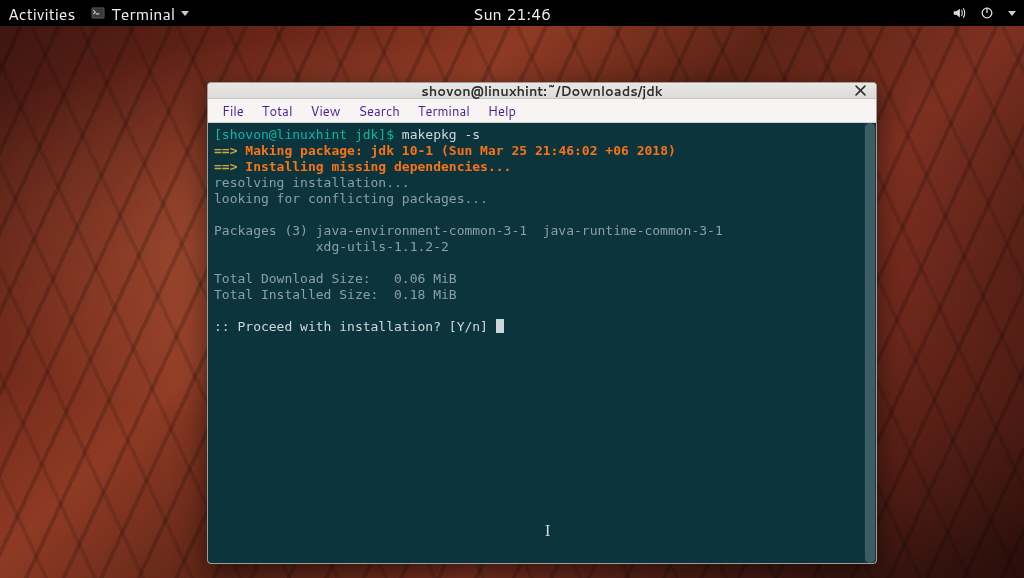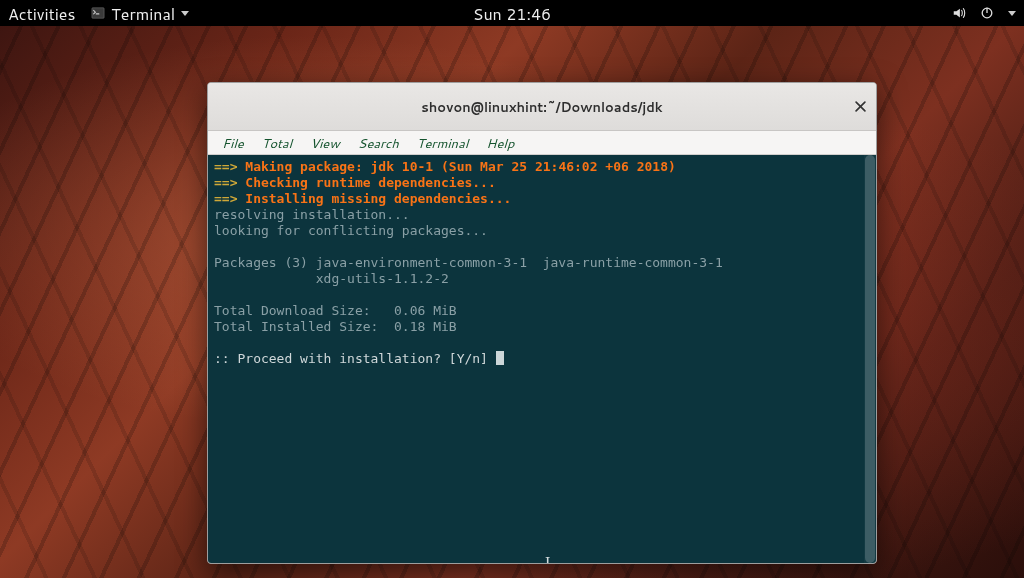--- a/index.html
+++ b/index.html
@@ -30,35 +30,35 @@
     .tb-right { margin-left: auto; display: flex; align-items: center; gap: 14px; }
     .tri-down { display:inline-block; width:0;height:0;border-left:4px solid transparent;border-right:4px solid transparent;border-top:5px solid #ccc;}
     .icon { display:inline-block; }
     .window {
       position: absolute; left: 207px; top: 82px; width: 670px; height: 482px;
       background: #f6f5f4; border: 1px solid #9e9e9e; border-radius: 4px;
       box-shadow: 0 8px 28px rgba(0,0,0,0.55);
       display: flex; flex-direction: column; overflow: hidden; z-index:3;
     }
     .titlebar {
-      height: 48px; background: linear-gradient(#e9e7e5,#dedcda);
+      height: 16px; background: linear-gradient(#e9e7e5,#dedcda);
       border-bottom: 1px solid #c8c6c4;
       display: flex; align-items: center; position: relative;
     }
     .title-text { position:absolute; left:50%; transform:translateX(-50%); font-size: 13px; font-weight: 600; color:#2e2e2e;}
     .close-btn {
       margin-left: auto; margin-right: 6px;
       width: 20px; height: 20px;
       display: flex; align-items:center; justify-content:center;
       font-size: 15px; color:#333; cursor:pointer; border-radius:3px;
     }
     .menubar {
       height: 24px; background: #f6f5f4; border-bottom: 1px solid #d1cfcd;
       display: flex; align-items: center; padding: 0 6px; gap: 2px;
-      font-size: 13px; color: #14532d; font-style: italic;
+      font-size: 13px; color: #4c1d95;
     }
     .menu-item { padding: 2px 8px; cursor: pointer; border-radius:2px;}
     .term {
       flex: 1; background: #0c343d;
       font-family: "DejaVu Sans Mono","Liberation Mono",monospace;
       font-size: 13px; line-height: 16px; padding: 4px 6px;
       position: relative;
     }
     .term-scroll{ position:absolute; right:0; top:0; width:12px; height:100%; background:rgba(255,255,255,0.03);}
     .term-thumb{ position:absolute; right:1px; top:0; width:10px; height:100%; background:rgba(140,160,165,0.35); border-radius:5px;}
@@ -111,22 +111,22 @@
   </div>
   <div class="menubar">
     <span class="menu-item">File</span>
     <span class="menu-item">Total</span>
     <span class="menu-item">View</span>
     <span class="menu-item">Search</span>
     <span class="menu-item">Terminal</span>
     <span class="menu-item">Help</span>
   </div>
   <div class="term">
+    <div class="line"><span class="c-teal">[shovon@linuxhint jdk]$ </span><span class="c-dimwhite">makepkg -s</span></div>
     <div class="line"><span class="c-yellow c-bold">==&gt; </span><span class="c-white c-bold">Making package: jdk 10-1 (Sun Mar 25 21:46:02 +06 2018)</span></div>
-    <div class="line"><span class="c-yellow c-bold">==&gt; </span><span class="c-white c-bold">Checking runtime dependencies...</span></div>
     <div class="line"><span class="c-yellow c-bold">==&gt; </span><span class="c-white c-bold">Installing missing dependencies...</span></div>
     <div class="line">resolving installation...</div>
     <div class="line">looking for conflicting packages...</div>
     <div class="line">&nbsp;</div>
     <div class="line">Packages (3) java-environment-common-3-1  java-runtime-common-3-1</div>
     <div class="line">             xdg-utils-1.1.2-2</div>
     <div class="line">&nbsp;</div>
     <div class="line">Total Download Size:   0.06 MiB</div>
     <div class="line">Total Installed Size:  0.18 MiB</div>
     <div class="line">&nbsp;</div>

